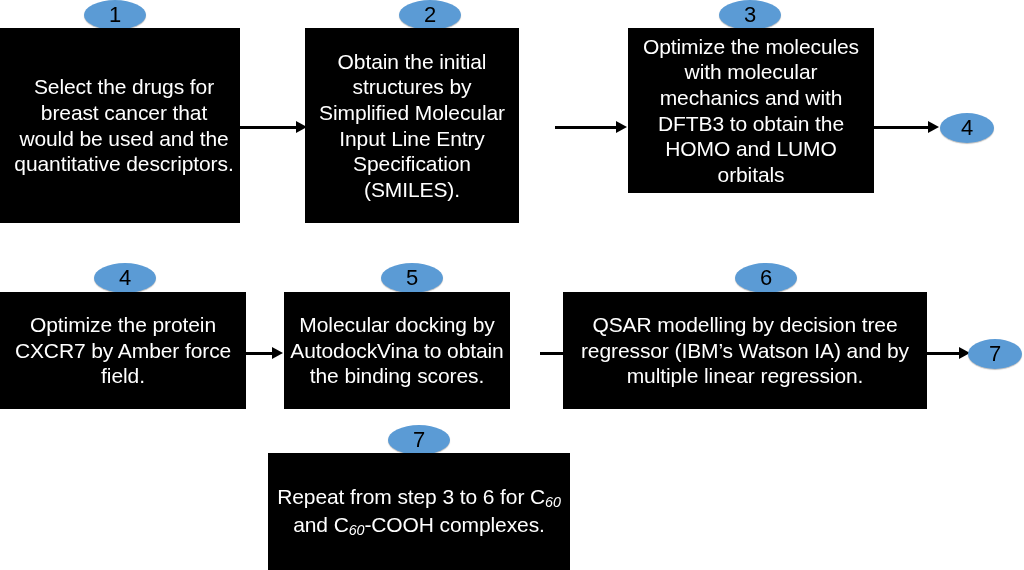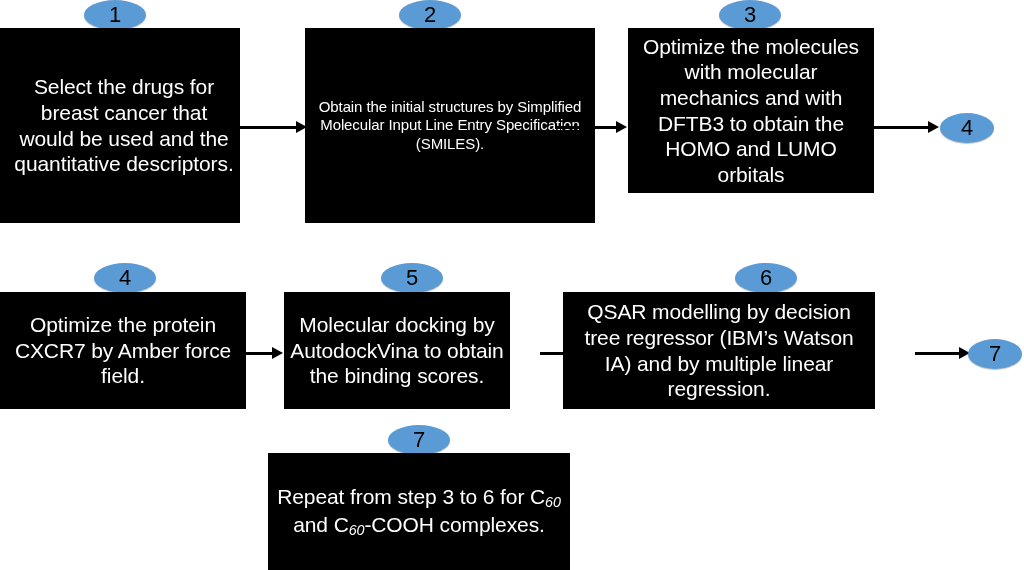--- a/index.html
+++ b/index.html
@@ -75,21 +75,21 @@
   <div class="node" style="left:0px; top:28px; width:240px; height:195px; font-size:21px;padding-left:14px;">
     <span class="txt">Select the drugs for breast cancer that would be used and the quantitative descriptors.</span>
   </div>
 
   <div class="connector" style="left:240px; top:126px; width:58px;"></div>
   <div class="arrowhead" style="left:296px; top:121px;"></div>
 
   <div class="badge" style="left:399px; top:0px;">
     <span>2</span>
   </div>
-  <div class="node" style="left:305px; top:28px; width:290px; height:195px; font-size:15px;">
+  <div class="node" style="left:305px; top:28px; width:214px; height:195px; font-size:21px;">
     <span class="txt">Obtain the initial structures by Simplified Molecular Input Line Entry Specification (SMILES).</span>
   </div>
 
   <div class="connector" style="left:555px; top:126px; width:62px;"></div>
   <div class="arrowhead" style="left:616px; top:121px;"></div>
 
   <div class="badge" style="left:719px; top:0px;">
     <span>3</span>
   </div>
   <div class="node" style="left:628px; top:28px; width:246px; height:165px; font-size:21px;">
@@ -118,21 +118,21 @@
   <div class="node" style="left:284px; top:292px; width:226px; height:117px; font-size:21px;">
     <span class="txt">Molecular docking by AutodockVina to obtain the binding scores.</span>
   </div>
 
   <div class="connector" style="left:540px; top:352px; width:26px;"></div>
   <div class="arrowhead" style="left:564px; top:347px;"></div>
 
   <div class="badge" style="left:735px; top:263px;">
     <span>6</span>
   </div>
-  <div class="node" style="left:563px; top:292px; width:312px; height:117px; font-size:21px;">
+  <div class="node" style="left:563px; top:292px; width:364px; height:117px; font-size:21px;">
     <span class="txt">QSAR modelling by decision tree regressor (IBM’s Watson IA) and by multiple linear regression.</span>
   </div>
 
   <div class="connector" style="left:915px; top:352px; width:46px;"></div>
   <div class="arrowhead" style="left:959px; top:347px;"></div>
   <div class="badge small" style="left:968px; top:339px;">
     <span>7</span>
   </div>
 
   <div class="badge" style="left:388px; top:425px;">

